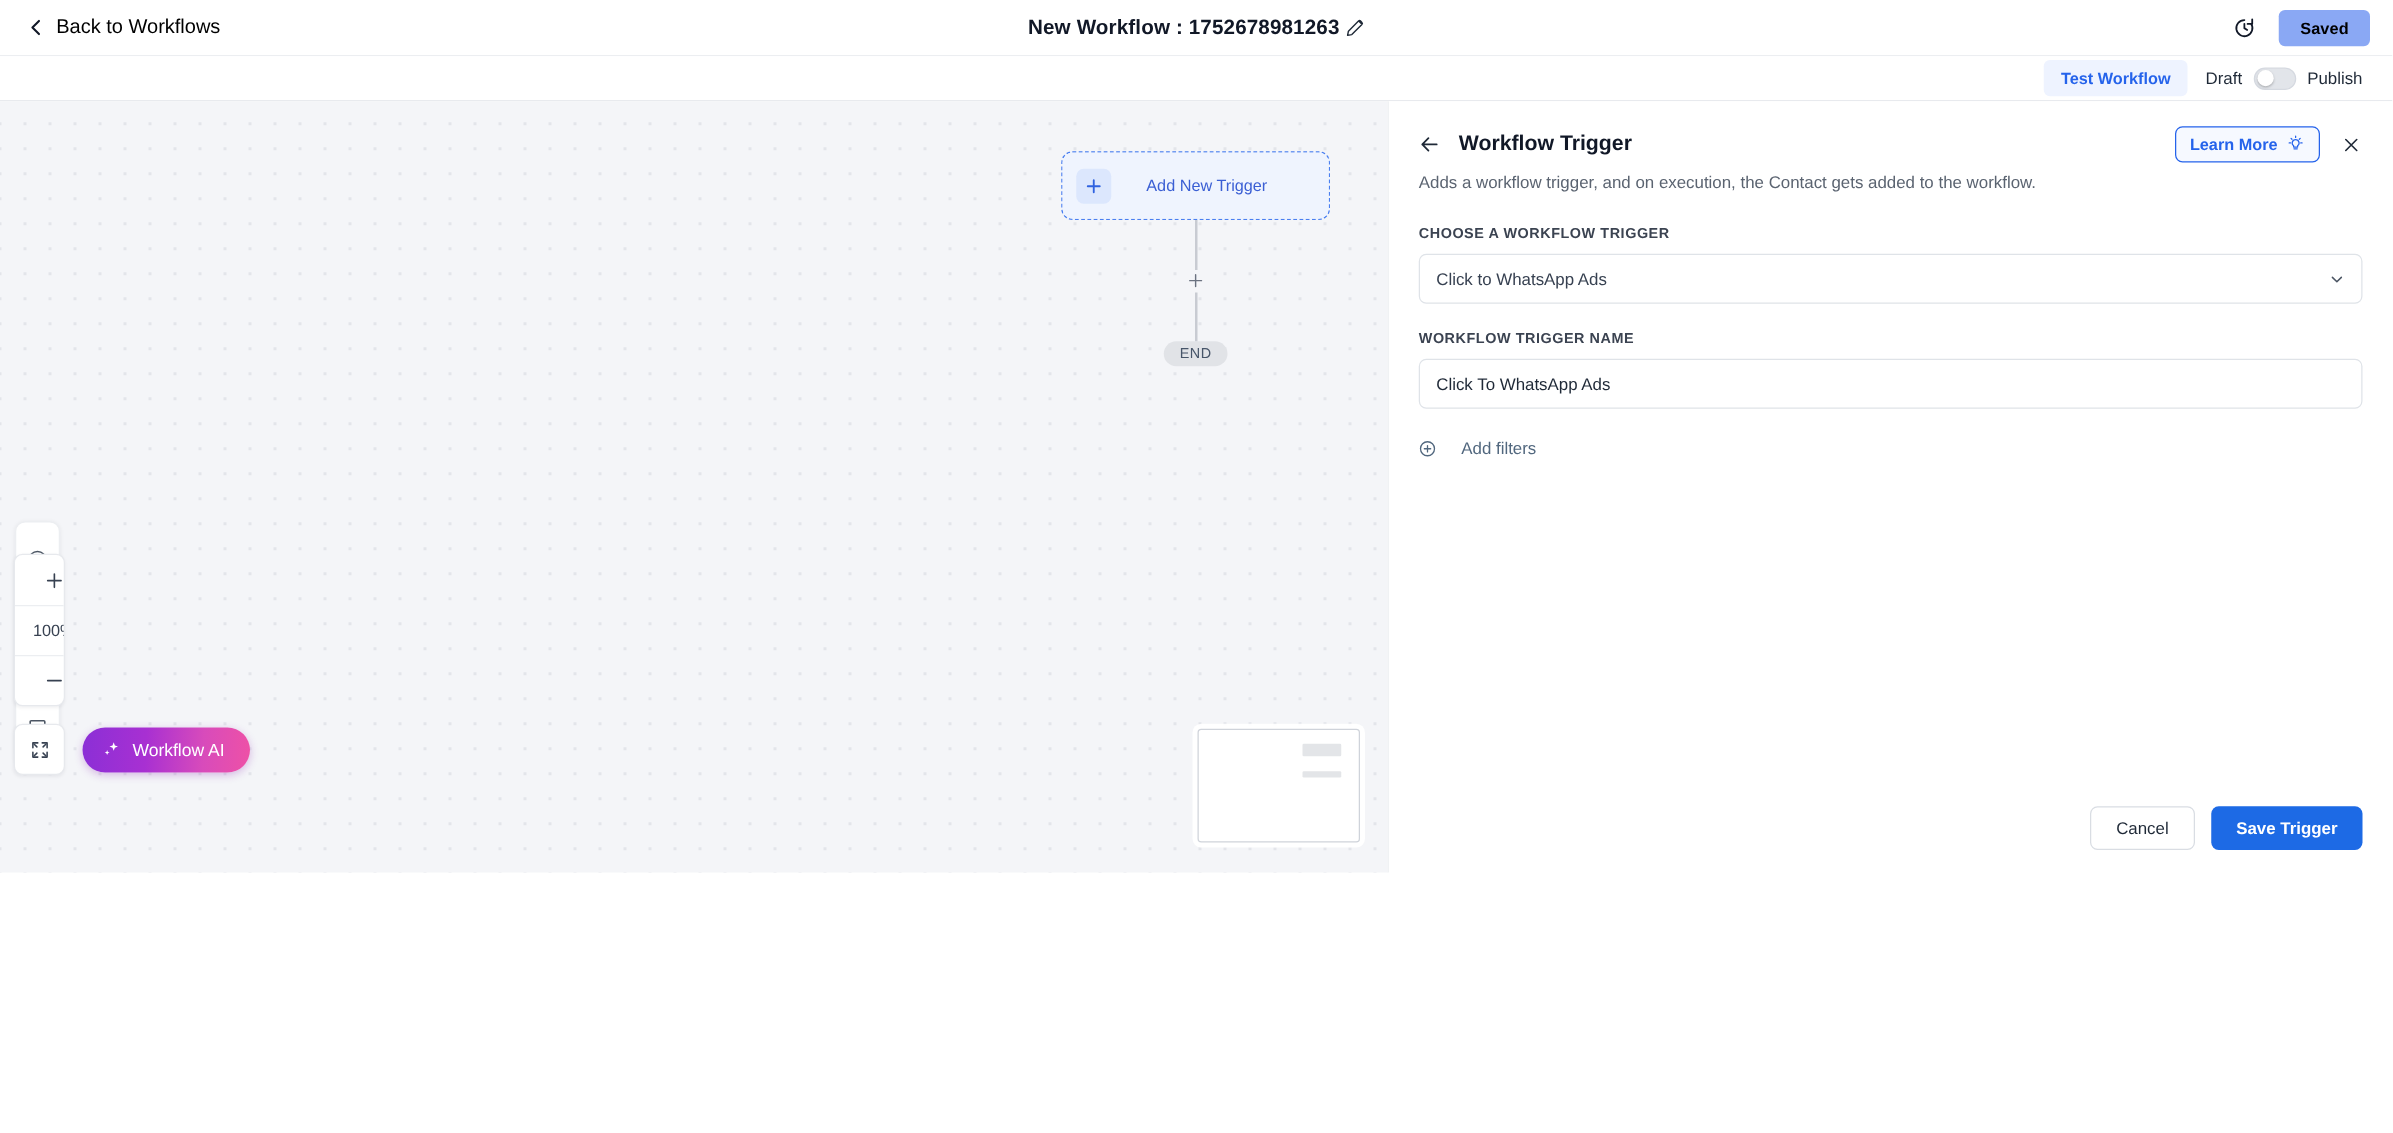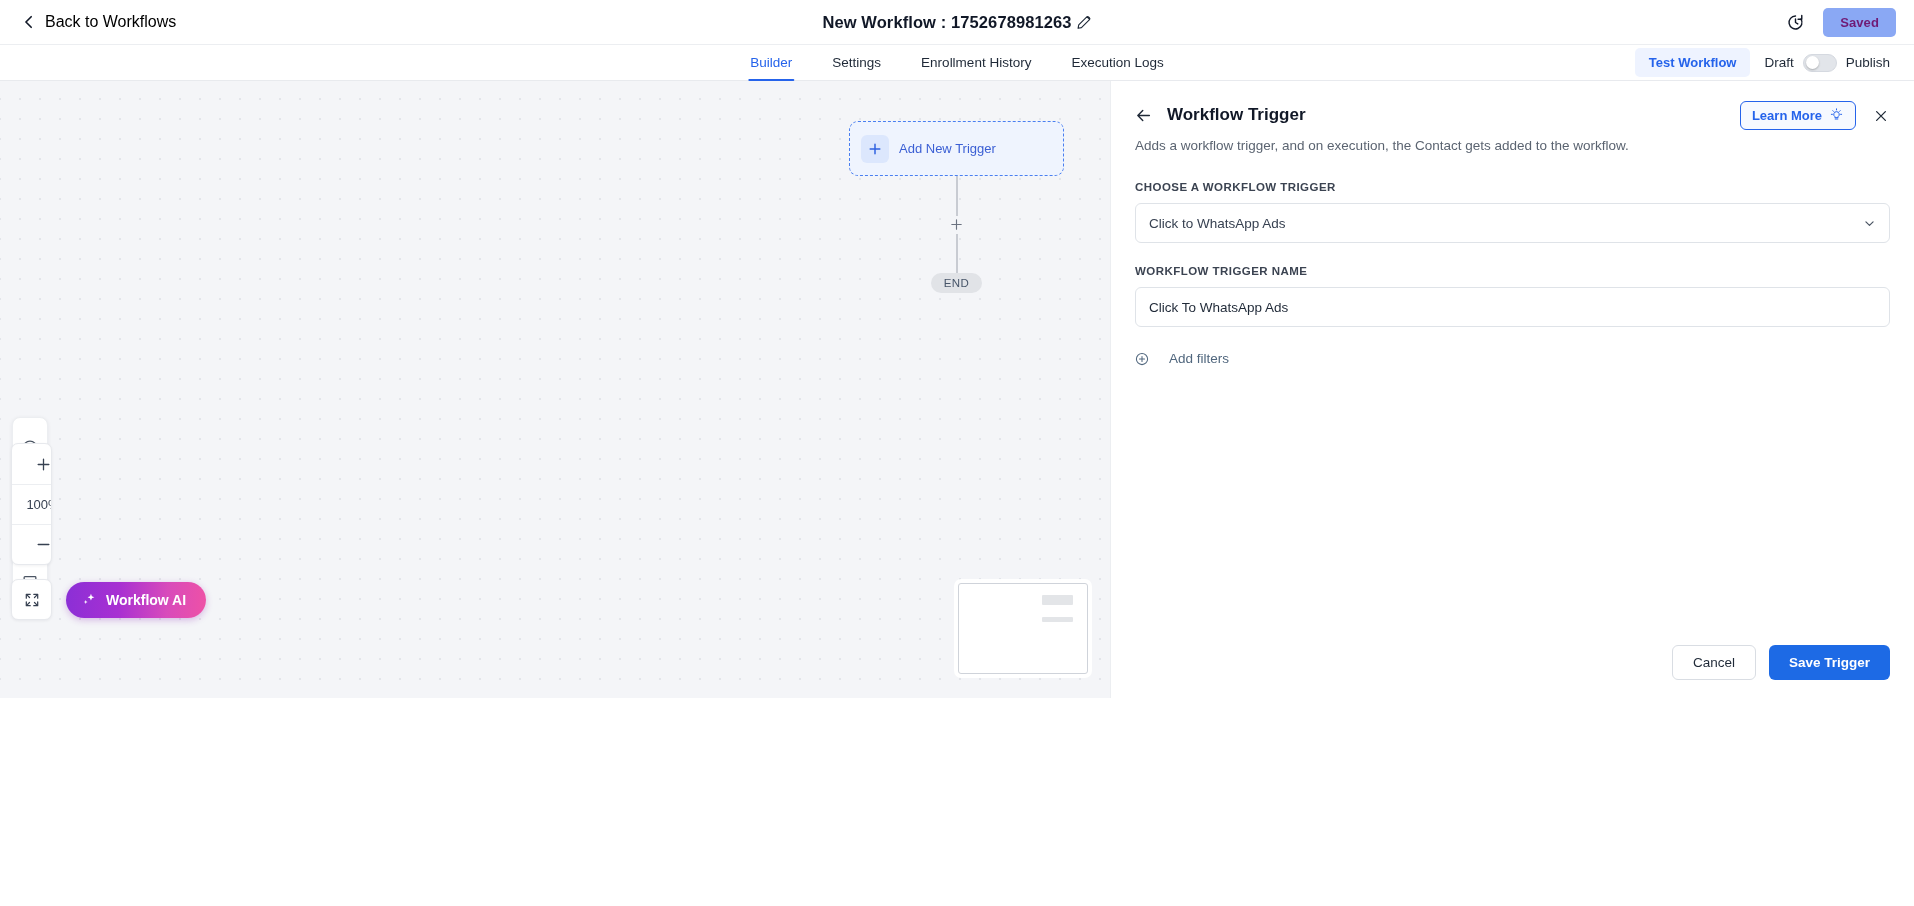--- a/index.html
+++ b/index.html
@@ -33,21 +33,21 @@
   }
   .wf-title { font-size: 16.5px; font-weight: 700; color: #111827; letter-spacing: .1px; white-space: nowrap; }
   .pencil-icon { width: 15px; height: 15px; display: block; cursor: pointer; }
 
   .topbar-right {
     margin-left: auto; margin-right: 18px;
     display: flex; align-items: center; gap: 18px;
   }
   .history-icon { width: 19px; height: 19px; display: block; cursor: pointer; }
   .saved-btn {
-    background: #8aa8f4; color: #701a75;
+    background: #8aa8f4; color: #000000;
     font-size: 13px; font-weight: 600;
     padding: 7px 17px; border: none; border-radius: 5px;
     cursor: pointer; letter-spacing: .1px;
   }
 
   
   .tabbar {
     height: 36px; flex: 0 0 36px;
     background: #fff;
     border-bottom: 1px solid #e8eaee;
@@ -110,21 +110,21 @@
   .flow {
     position: absolute; left: 849px; top: 40px;
     display: flex; flex-direction: column; align-items: center;
   }
   .add-trigger-node {
     width: 215px; height: 55px;
     background: #eff4fe;
     border: 1.6px dashed #4a7ff0;
     border-radius: 9px;
     display: flex; align-items: center;
-    padding-left: 11px; gap: 10px;
+    padding-left: 11px; gap: 28px;
     cursor: pointer;
   }
   .plus-box {
     width: 28px; height: 28px; border-radius: 6px;
     background: #dce7fd;
     display: flex; align-items: center; justify-content: center;
   }
   .plus-box svg { width: 14px; height: 14px; display: block; }
   .add-trigger-label { font-size: 13px; color: #3b5fd4; font-weight: 500; }
 
@@ -186,21 +186,21 @@
     cursor: pointer;
   }
   .fit-btn svg { width: 16px; height: 16px; display: block; }
 
   .wf-ai-btn {
     position: absolute; left: 66px; bottom: 80px;
     display: flex; align-items: center; gap: 9px;
     background: linear-gradient(93deg, #8b2fd6 0%, #a830d2 38%, #d84bbb 72%, #ee51a6 100%);
     border: none; border-radius: 21px;
     padding: 10px 20px 10px 15px;
-    color: #fff; font-size: 14px; font-weight: 700;
+    color: #fff; font-size: 14px; font-weight: 400;
     cursor: pointer;
     box-shadow: 0 2px 7px rgba(140,40,180,.3);
   }
   .wf-ai-btn svg { width: 16px; height: 16px; display: block; }
 
   
   .minimap {
     position: absolute; right: 22px; bottom: 24px;
     width: 130px; height: 91px;
     background: #fff;
@@ -315,26 +315,20 @@
           <path d="M10 3.2a6.8 6.8 0 105.7 3.1" stroke="#111827" stroke-width="1.5" stroke-linecap="round"></path>
           <path d="M16.6 2.6v3.9h-3.9" stroke="#111827" stroke-width="1.5" stroke-linecap="round" stroke-linejoin="round"></path>
           <path d="M10 6.4V10l2.4 1.5" stroke="#111827" stroke-width="1.5" stroke-linecap="round" stroke-linejoin="round"></path>
         </svg>
       </span>
       <button class="saved-btn">Saved</button>
     </div>
   </div>
 
   <div class="tabbar">
-    <div class="tabs">
-      <div class="tab active">Builder</div>
-      <div class="tab">Settings</div>
-      <div class="tab">Enrollment History</div>
-      <div class="tab">Execution Logs</div>
-    </div>
     <div class="tabbar-right">
       <button class="test-wf-btn">Test Workflow</button>
       <div class="publish-group">
         <span class="pg-label">Draft</span>
         <div class="toggle">
           <div class="knob"></div>
         </div>
         <span class="pg-label">Publish</span>
       </div>
     </div>

